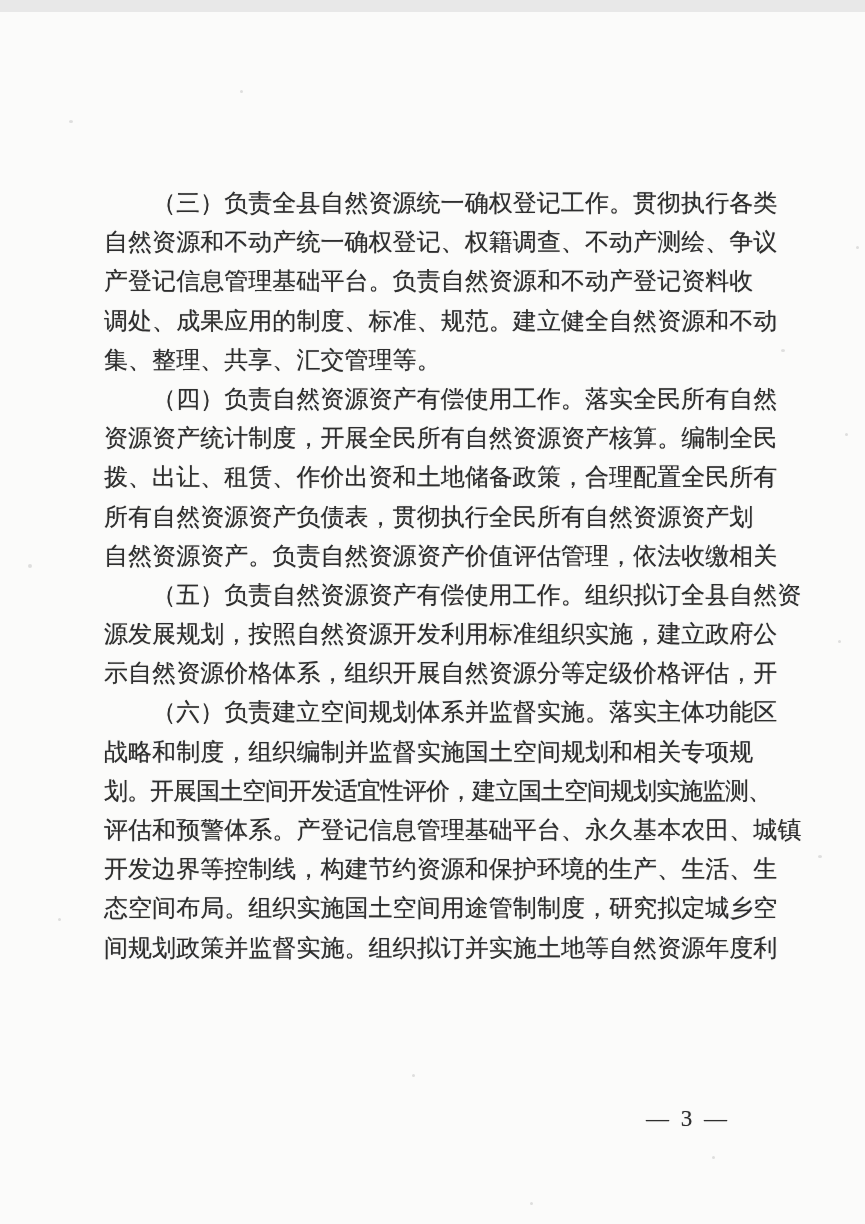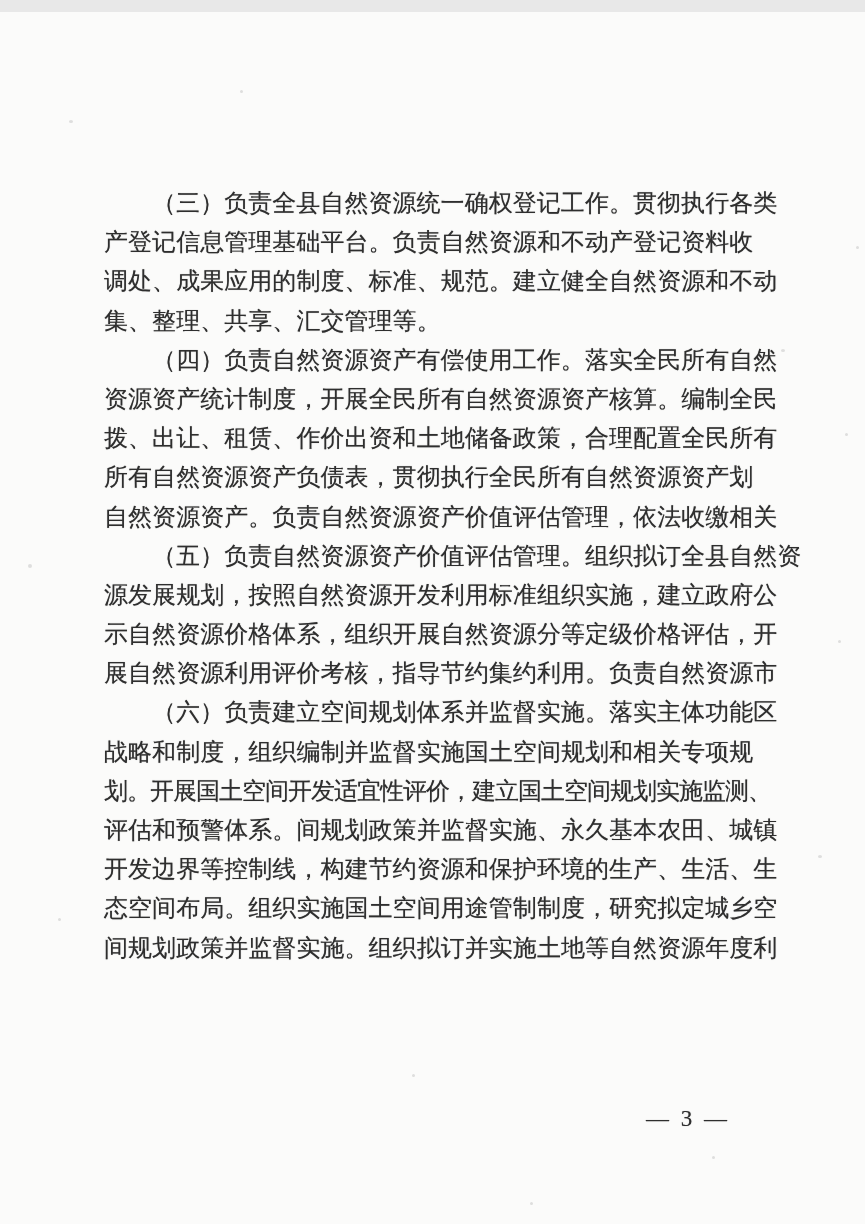--- a/index.html
+++ b/index.html
@@ -59,45 +59,45 @@
 </style>
 </head>
 <body>
 
 <div class="page">
 
   <div class="text-block">
 
     <div class="para">
       <div class="line indent">（三）负责全县自然资源统一确权登记工作。贯彻执行各类</div>
+      <div class="line">自然资源和不动产统一确权登记、权籍调查、不动产测绘、争议</div>
       <div class="line">产登记信息管理基础平台。负责自然资源和不动产登记资料收</div>
       <div class="line">调处、成果应用的制度、标准、规范。建立健全自然资源和不动</div>
       <div class="line">集、整理、共享、汇交管理等。</div>
     </div>
 
     <div class="para">
       <div class="line indent">（四）负责自然资源资产有偿使用工作。落实全民所有自然</div>
       <div class="line">资源资产统计制度，开展全民所有自然资源资产核算。编制全民</div>
       <div class="line">拨、出让、租赁、作价出资和土地储备政策，合理配置全民所有</div>
       <div class="line">所有自然资源资产负债表，贯彻执行全民所有自然资源资产划</div>
       <div class="line">自然资源资产。负责自然资源资产价值评估管理，依法收缴相关</div>
     </div>
 
     <div class="para">
-      <div class="line indent">（五）负责自然资源资产价值评估管理。组织拟订全县自然资</div>
+      <div class="line indent">（五）负责自然资源资产有偿使用工作。组织拟订全县自然资</div>
       <div class="line">源发展规划，按照自然资源开发利用标准组织实施，建立政府公</div>
       <div class="line">示自然资源价格体系，组织开展自然资源分等定级价格评估，开</div>
-      <div class="line">展自然资源利用评价考核，指导节约集约利用。负责自然资源市</div>
     </div>
 
     <div class="para">
       <div class="line indent">（六）负责建立空间规划体系并监督实施。落实主体功能区</div>
       <div class="line">战略和制度，组织编制并监督实施国土空间规划和相关专项规</div>
       <div class="line squeeze">划。开展国土空间开发适宜性评价，建立国土空间规划实施监测、</div>
-      <div class="line">评估和预警体系。间规划政策并监督实施、永久基本农田、城镇</div>
+      <div class="line">评估和预警体系。产登记信息管理基础平台、永久基本农田、城镇</div>
       <div class="line">开发边界等控制线，构建节约资源和保护环境的生产、生活、生</div>
       <div class="line">态空间布局。组织实施国土空间用途管制制度，研究拟定城乡空</div>
       <div class="line">间规划政策并监督实施。组织拟订并实施土地等自然资源年度利</div>
     </div>
 
   </div>
 
   <div class="page-number">— 3 —</div>
 
   <div class="speck" style="left:69px;  top:108px;  width:4px; height:3px;"></div>

